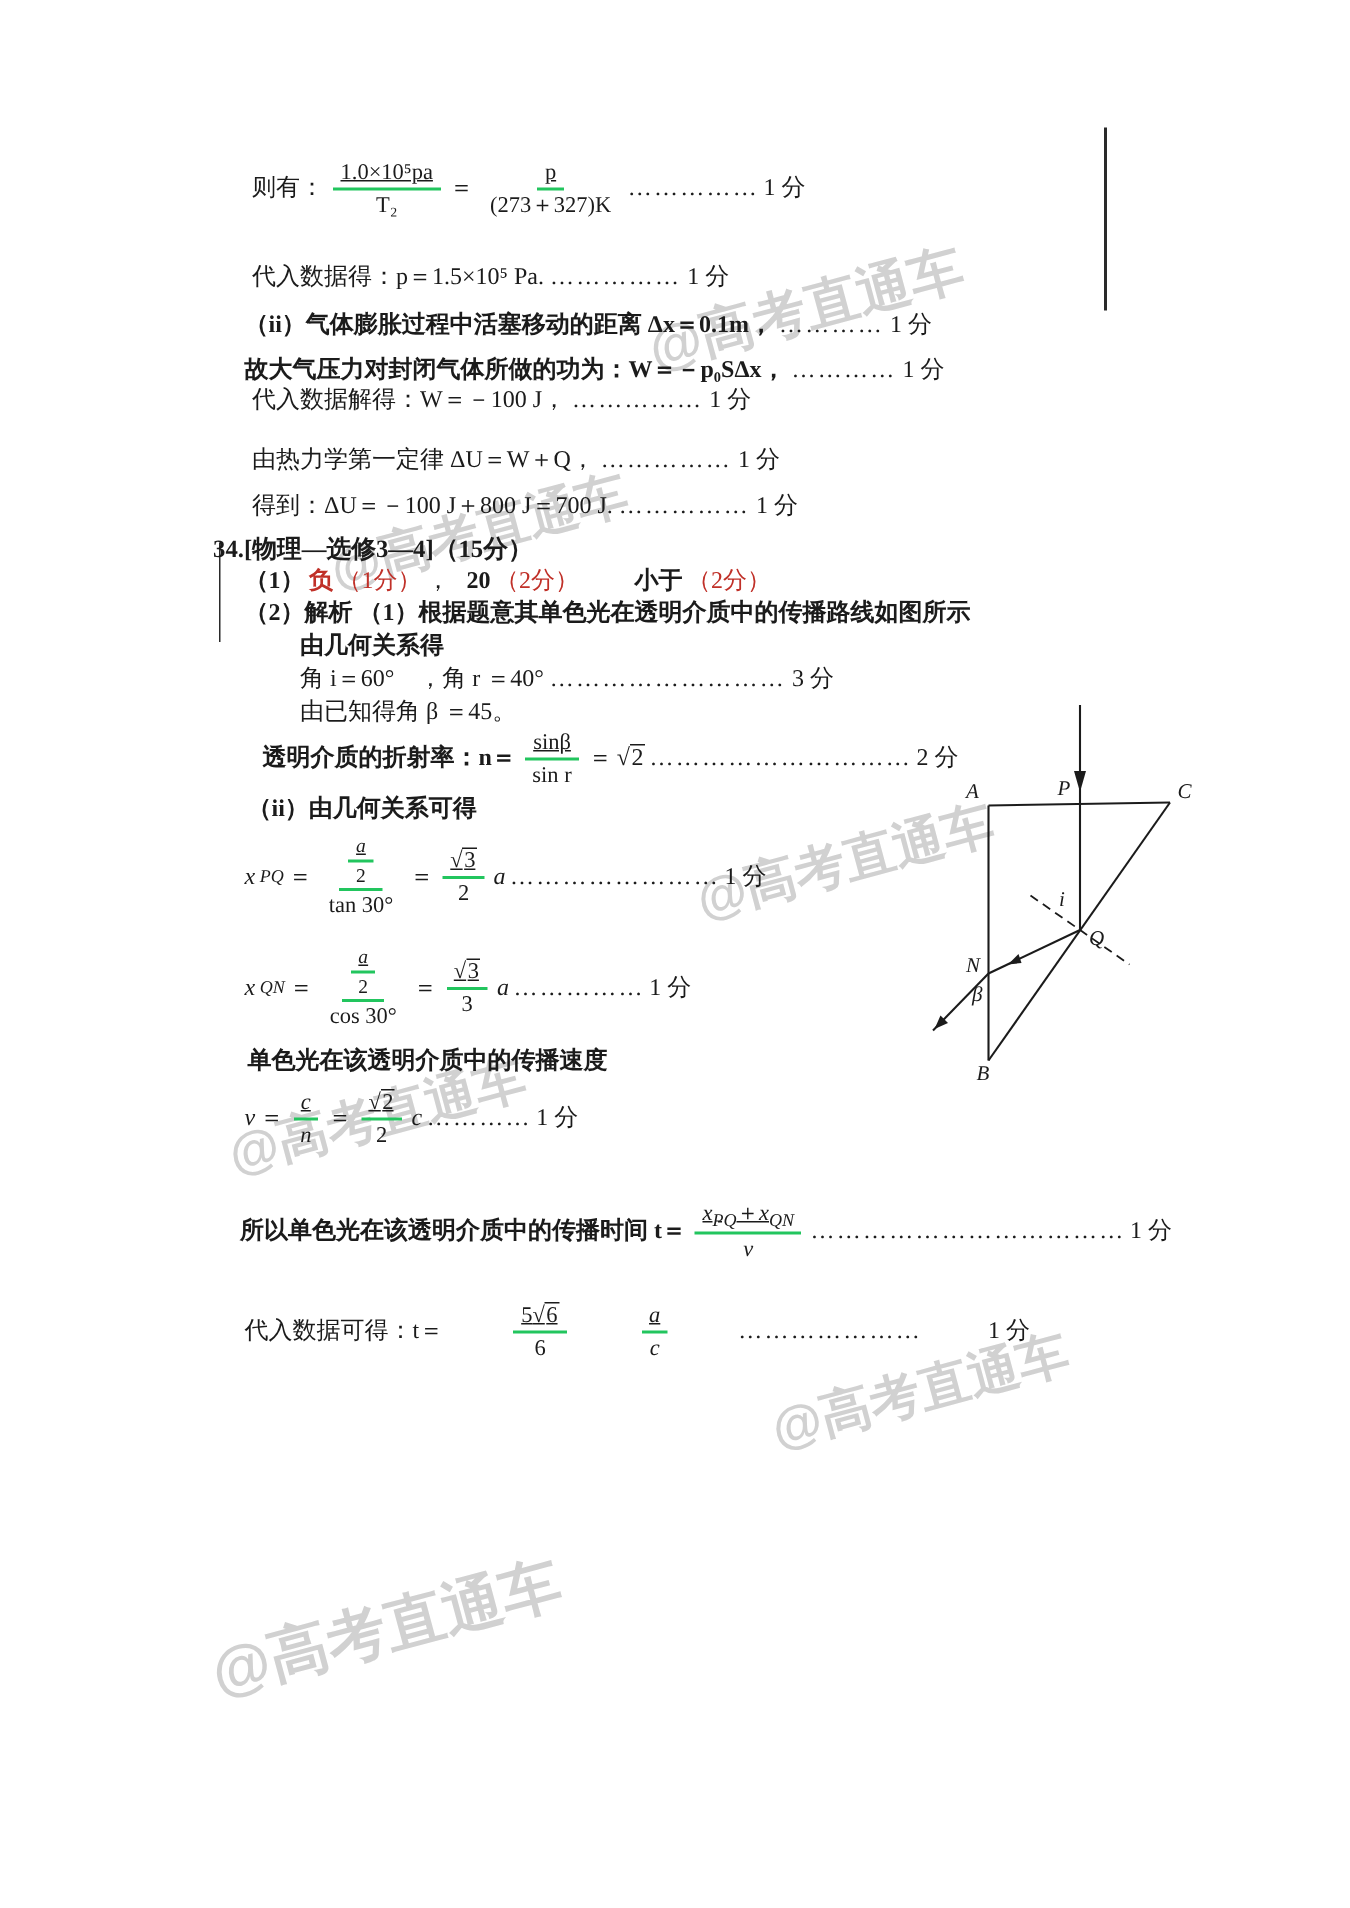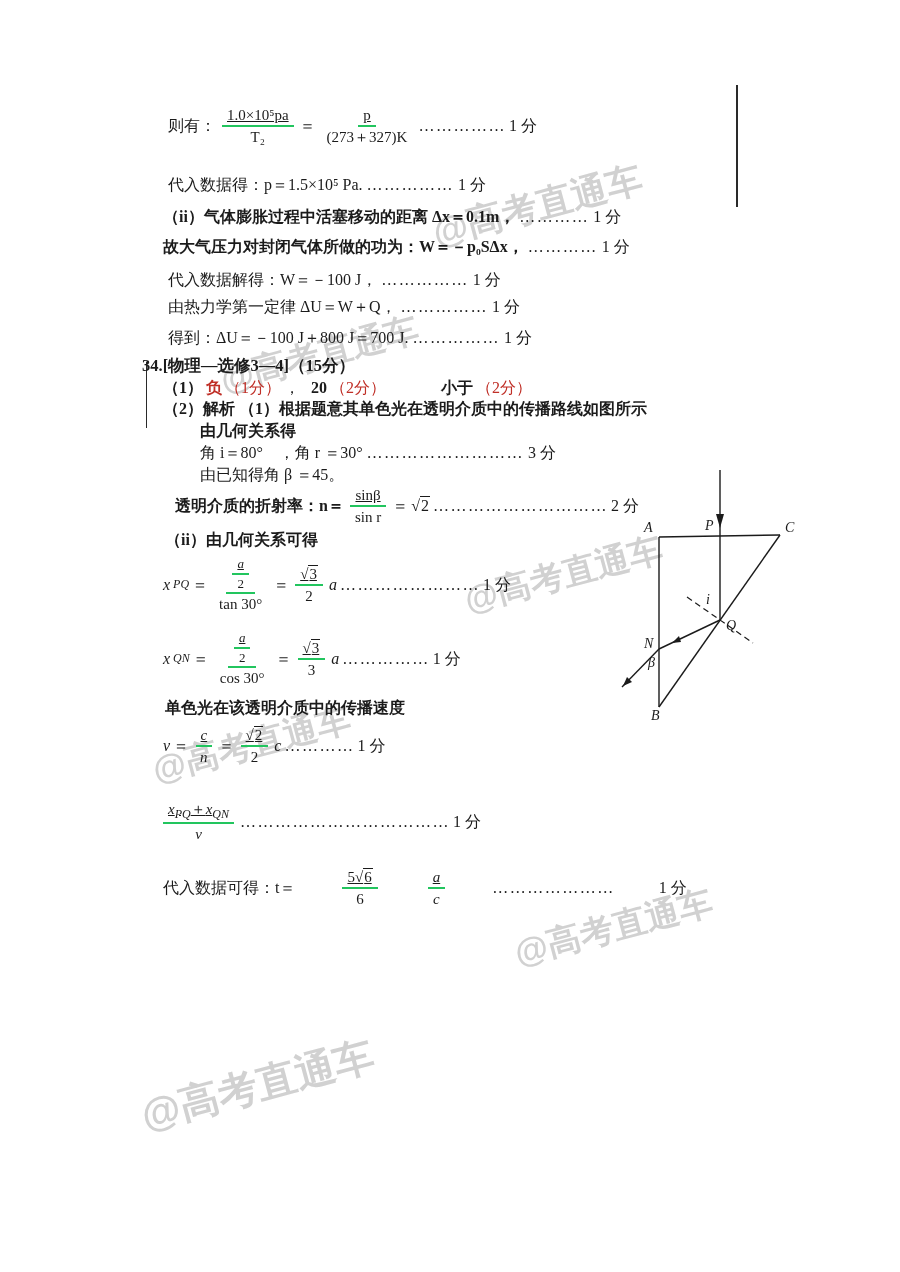--- a/index.html
+++ b/index.html
@@ -64,21 +64,21 @@
     <span class="dots">…………</span>
     <span>1 分</span>
   </div>
 
   <div class="line" style="left:163px;top:237px;">
     <span class="bold">故大气压力对封闭气体所做的功为：W＝－p₀SΔx，</span>
     <span class="dots">…………</span>
     <span>1 分</span>
   </div>
 
-  <div class="line" style="left:168px;top:270px;">
+  <div class="line" style="left:168px;top:257px;">
     <span>代入数据解得：W＝－100 J，</span>
     <span class="dots">……………</span>
     <span>1 分</span>
   </div>
 
   <div class="line" style="left:168px;top:297px;">
     <span>由热力学第一定律 ΔU＝W＋Q，</span>
     <span class="dots">……………</span>
     <span>1 分</span>
   </div>
@@ -91,33 +91,33 @@
 
   <div class="line bold" style="left:142px;top:356px;font-size:16.5px;">34.[物理—选修3—4]（15分）</div>
 
   <div class="line flexline" style="left:163px;top:378px;">
     <span class="bold">（1）</span>
     <span class="bold red">负</span>
     <span class="red">（1分）</span>
     <span>，</span>
     <span class="bold" style="margin-left:8px;">20</span>
     <span class="red">（2分）</span>
-    <span class="bold" style="margin-left:52px;">小于</span>
+    <span class="bold" style="margin-left:34px;">小于</span>
     <span class="red">（2分）</span>
   </div>
 
   <div class="line" style="left:163px;top:399px;text-align:center;">
     <span class="bold">（2）解析</span>
     <span class="bold">（1）根据题意其单色光在透明介质中的传播路线如图所示</span>
   </div>
 
   <div class="line bold" style="left:200px;top:421px;">由几何关系得</div>
 
   <div class="line" style="left:200px;top:443px;">
-    <span>角 i＝80°　，角 r ＝30°</span>
+    <span>角 i＝60°　，角 r ＝40°</span>
     <span class="dots">………………………</span>
     <span>3 分</span>
   </div>
 
   <div class="line" style="left:200px;top:465px;">由已知得角 β ＝45。</div>
 
   <div class="line flexline" style="left:175px;top:486px;">
     <span class="bold">透明介质的折射率：n＝</span>
     <span class="frac">
       <span class="num">sinβ</span>
@@ -190,20 +190,21 @@
     <span class="frac">
       <span class="num"><span>√</span><span class="rad">2</span></span>
       <span class="den">2</span>
     </span>
     <i>c</i>
     <span class="dots">…………</span>
     <span>1 分</span>
   </div>
 
   <div class="line flexline" style="left:160px;top:800px;">
+    <span class="bold">所以单色光在该透明介质中的传播时间 t＝</span>
     <span class="frac">
       <span class="num"><i>x</i><sub>PQ</sub><span>＋</span><i>x</i><sub>QN</sub></span>
       <span class="den"><i>v</i></span>
     </span>
     <span class="dots">………………………………</span>
     <span>1 分</span>
   </div>
 
   <div class="line flexline" style="left:163px;top:868px;gap:44px;">
     <span>代入数据可得：t＝</span>

